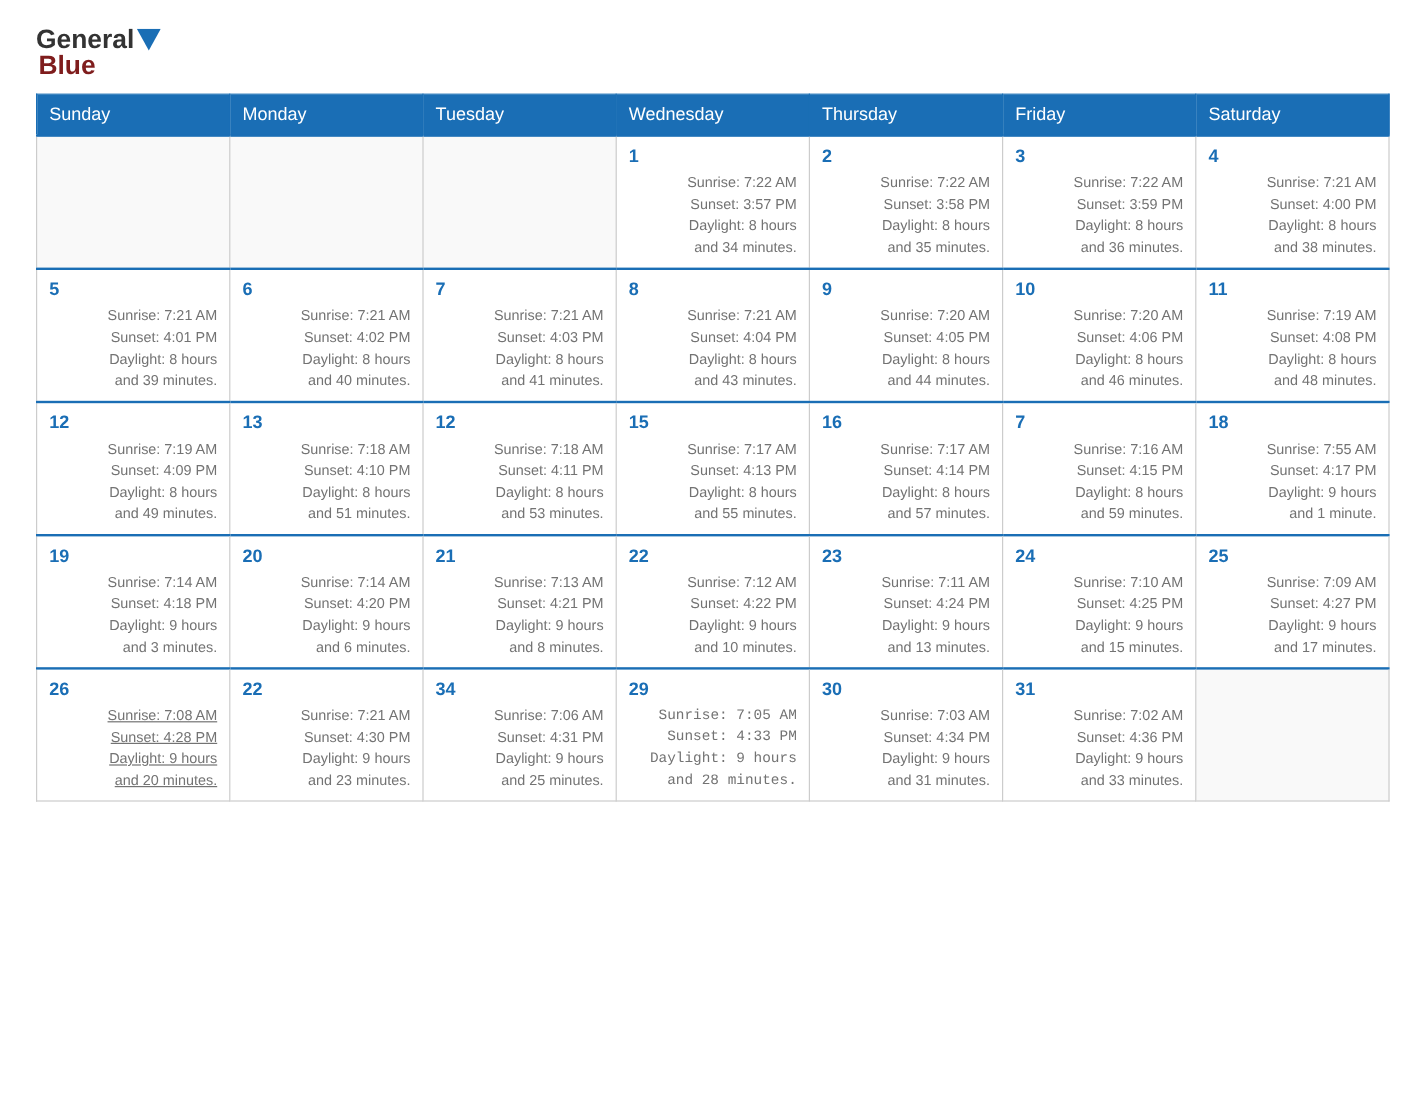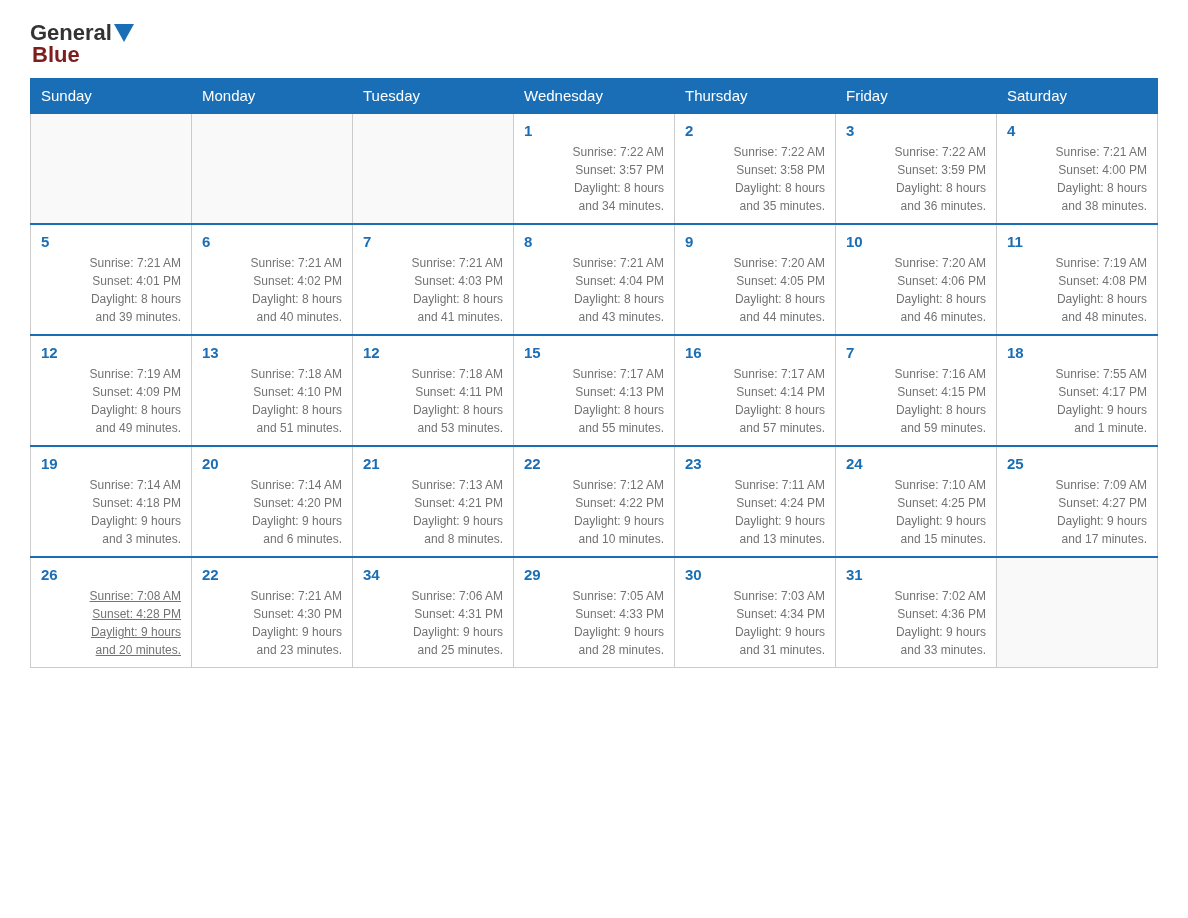--- a/index.html
+++ b/index.html
@@ -322,21 +322,21 @@
         </td>
         <td>
           <span class="day-number">34</span>
           <div class="day-info" style="white-space: pre-line;">Sunrise: 7:06 AM
 Sunset: 4:31 PM
 Daylight: 9 hours
 and 25 minutes.</div>
         </td>
         <td>
           <span class="day-number">29</span>
-          <div class="day-info" style="white-space: pre-line;">Sunrise: 7:05 AM
+          <div class="day-info" style="white-space: pre-line; font-family: Liberation Mono, monospace;">Sunrise: 7:05 AM
 Sunset: 4:33 PM
 Daylight: 9 hours
 and 28 minutes.</div>
         </td>
         <td>
           <span class="day-number">30</span>
           <div class="day-info" style="white-space: pre-line;">Sunrise: 7:03 AM
 Sunset: 4:34 PM
 Daylight: 9 hours
 and 31 minutes.</div>

